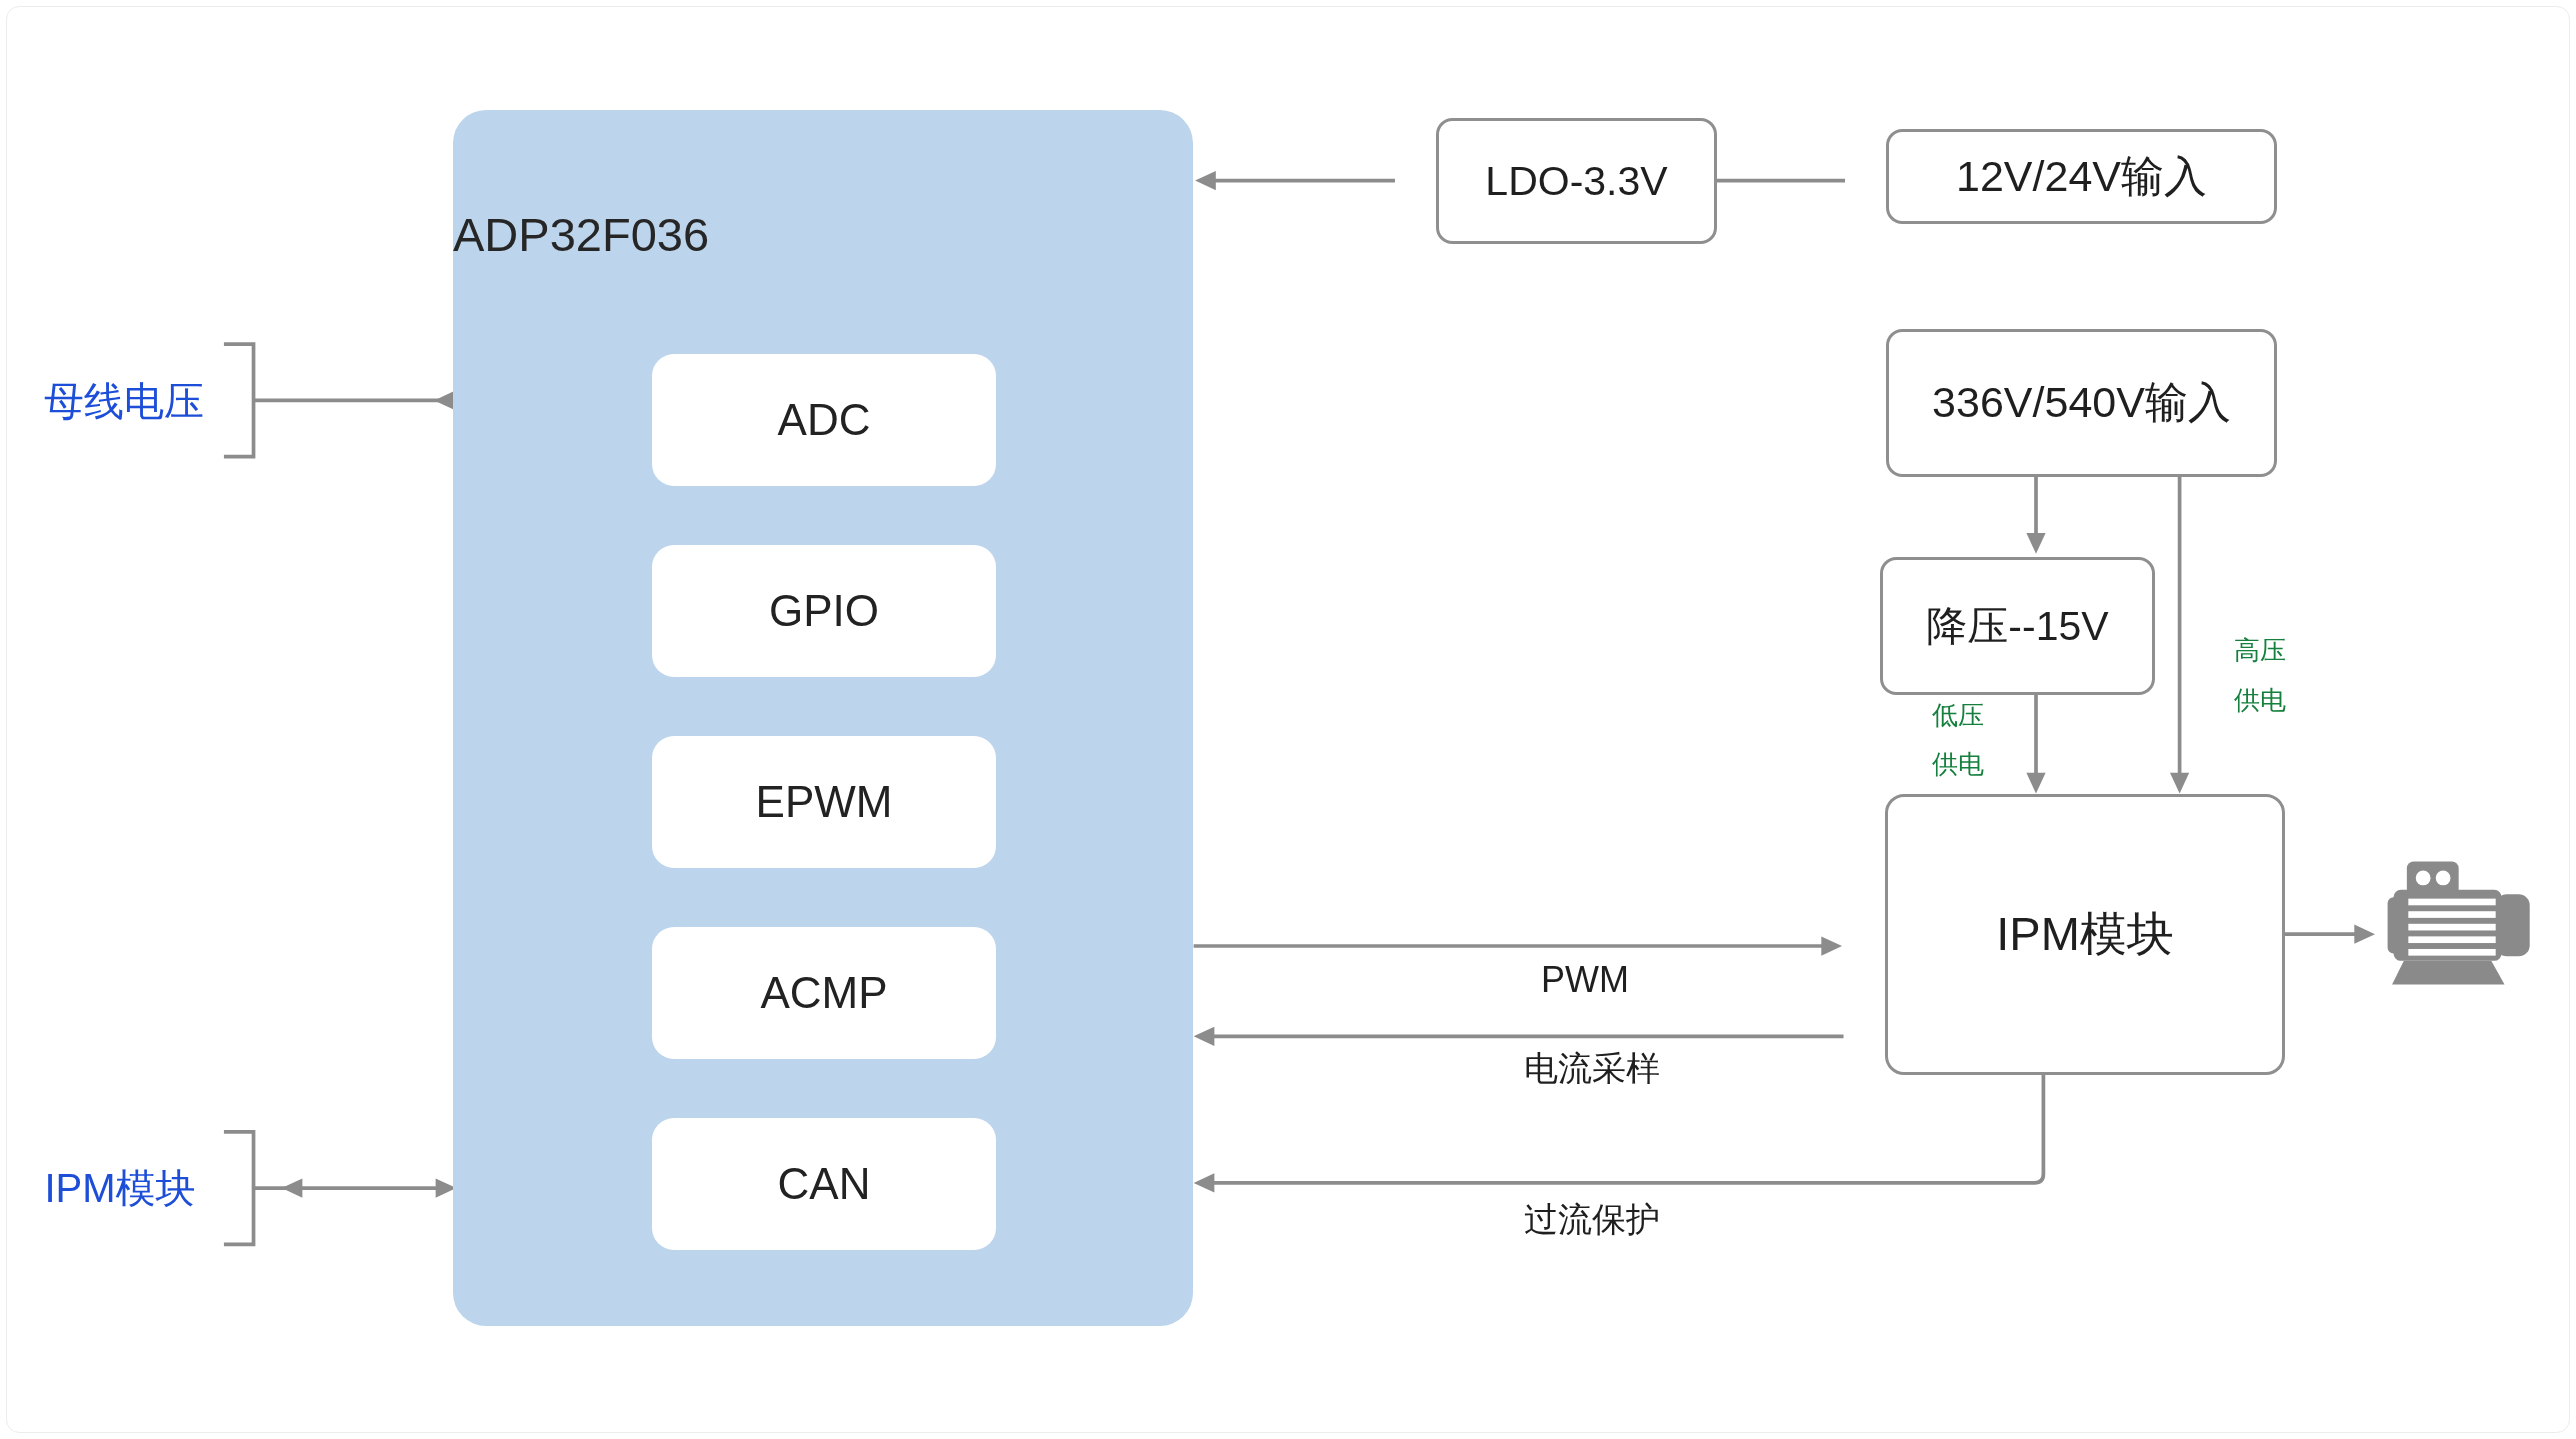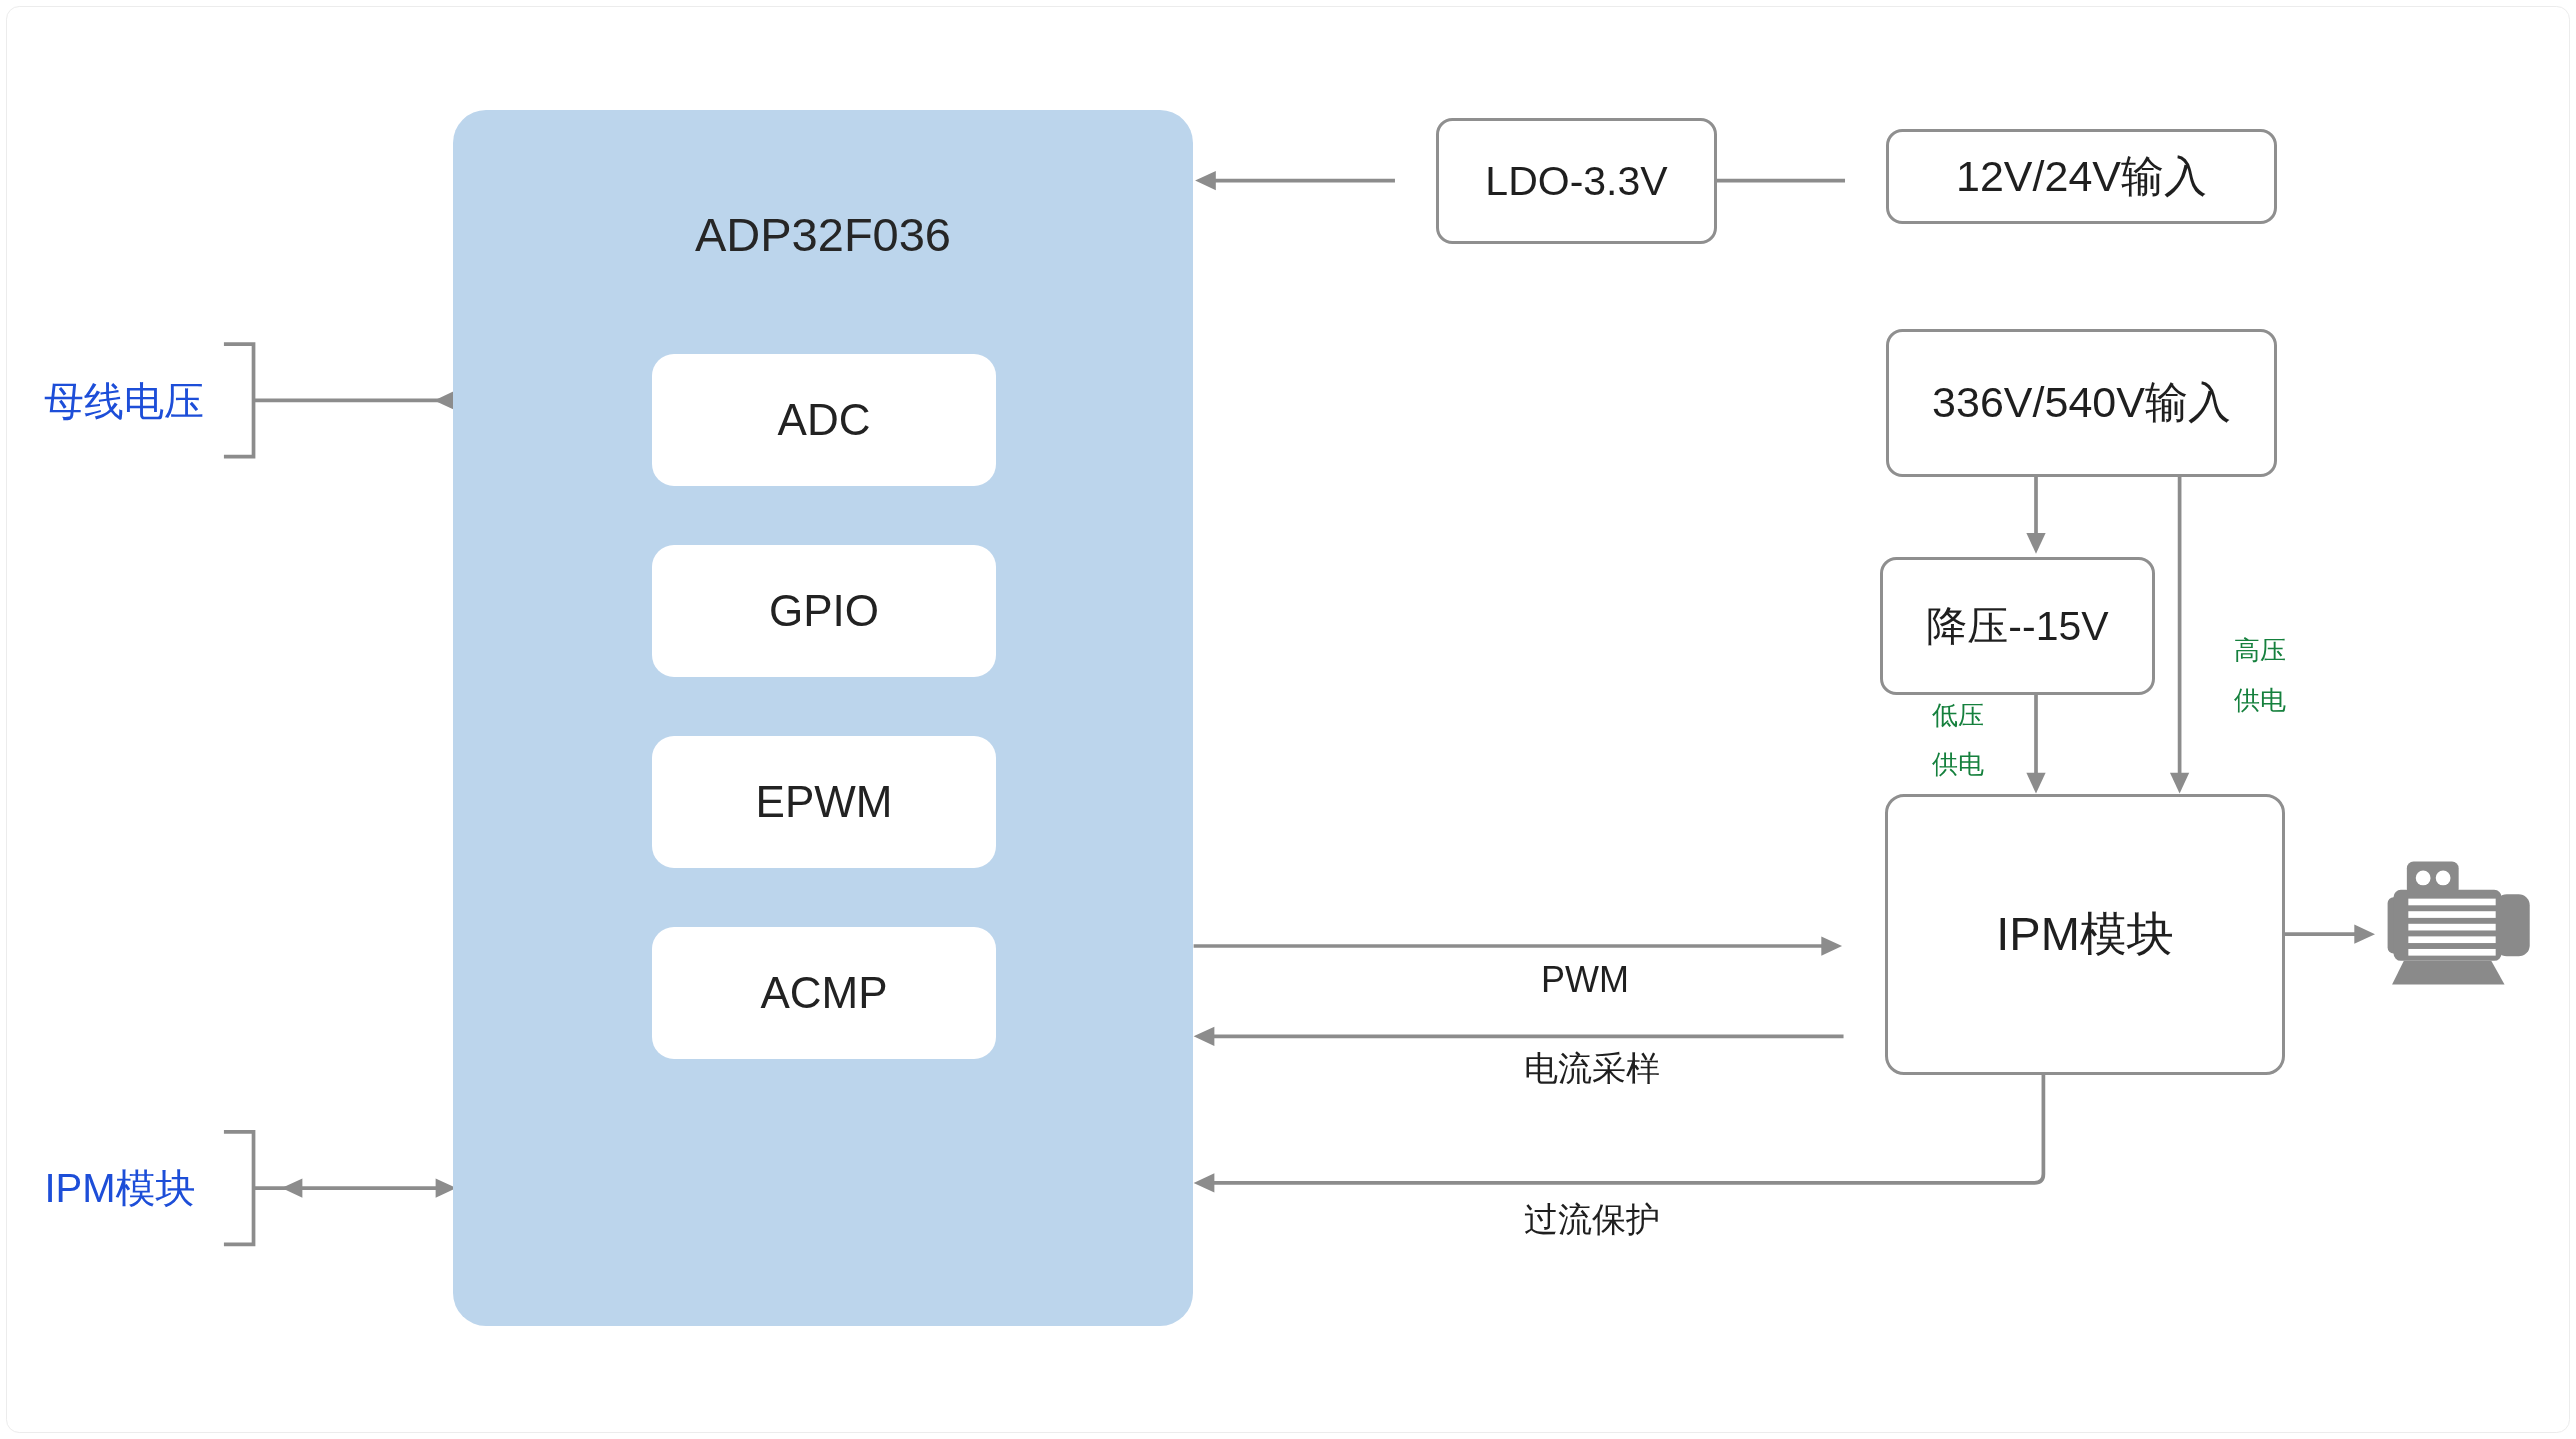--- a/index.html
+++ b/index.html
@@ -27,21 +27,21 @@
     color:#1F1F1F;
     margin-left:41px;
   }
   #mcu{
     position:absolute;
     left:453px;top:110px;width:740px;height:1216px;
     background:#BCD5EC;border-radius:33px;
   }
   #mcu-title{
     position:absolute;left:453px;top:207px;width:740px;
-    text-align:center;font-size:47px;font-weight:500;color:#262626;
+    font-size:47px;font-weight:500;color:#262626;
   }
   .pbox{
     position:absolute;
     left:652px;width:344px;height:132px;
     background:#ffffff;border-radius:22px;
     display:flex;align-items:center;justify-content:center;
     font-size:44px;color:#222222;text-align:center;
   }
   .side-label{
     position:absolute;
@@ -140,20 +140,23 @@
     </div>
   <div class="pbox" style="top:545px;">
       <span>GPIO</span>
     </div>
   <div class="pbox" style="top:736px;">
       <span>EPWM</span>
     </div>
   <div class="pbox" style="top:927px;">
       <span>ACMP</span>
     </div>
+  <div class="pbox" style="top:1118px;">
+      <span>CAN</span>
+    </div>
 
   <div class="side-label" style="left:124px;top:401px;">母线电压</div>
   <div class="side-label" style="left:120px;top:1188px;">IPM模块</div>
 
   <div class="box" style="left:1395px;top:118px;width:281px;height:126px;font-size:41px;">
     <span>LDO-3.3V</span>
   </div>
   <div class="box" style="left:1845px;top:129px;width:391px;height:95px;">
     <span>12V/24V输入</span>
   </div>

